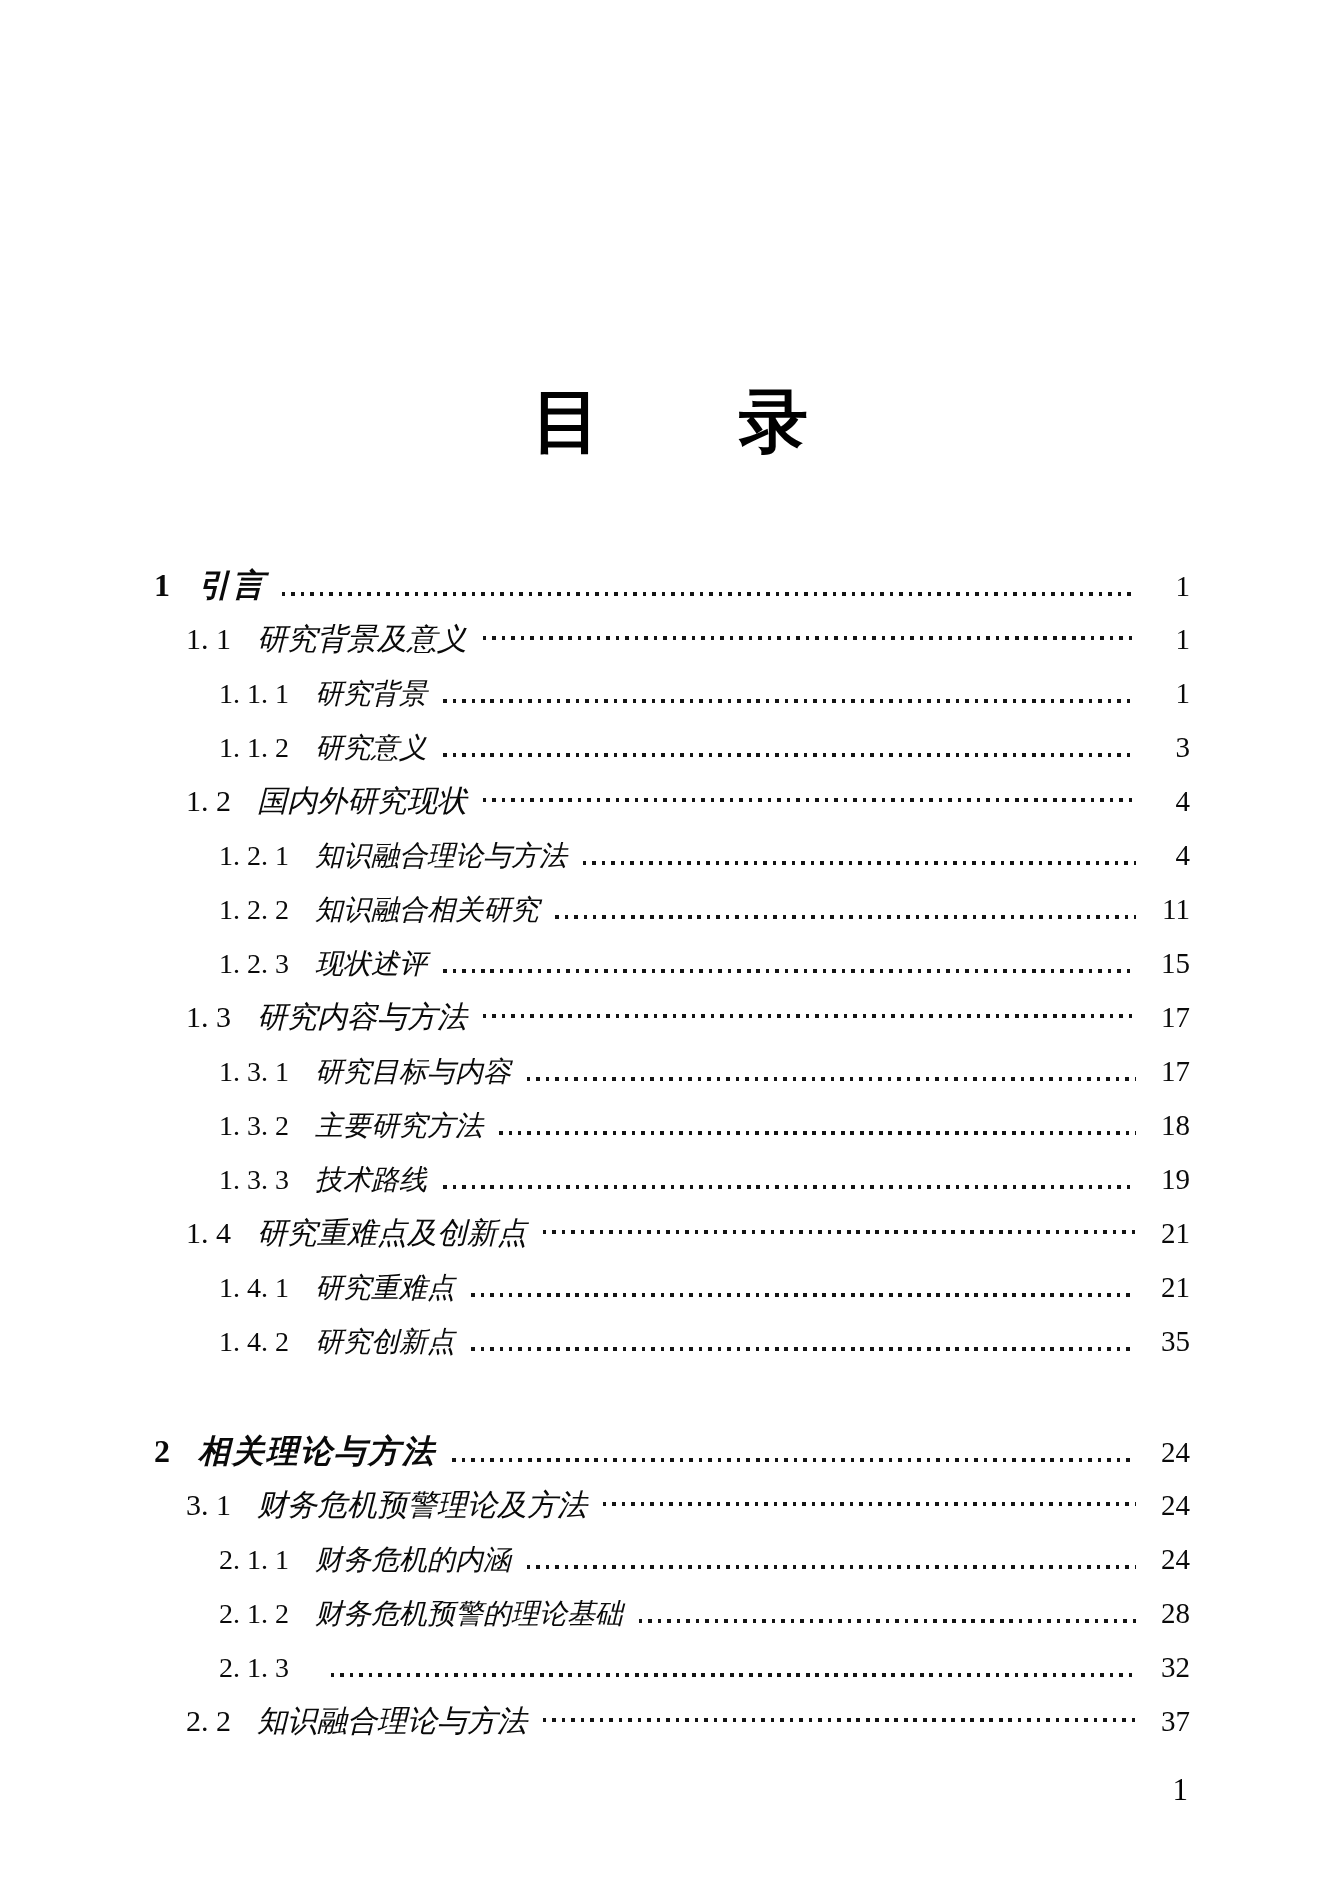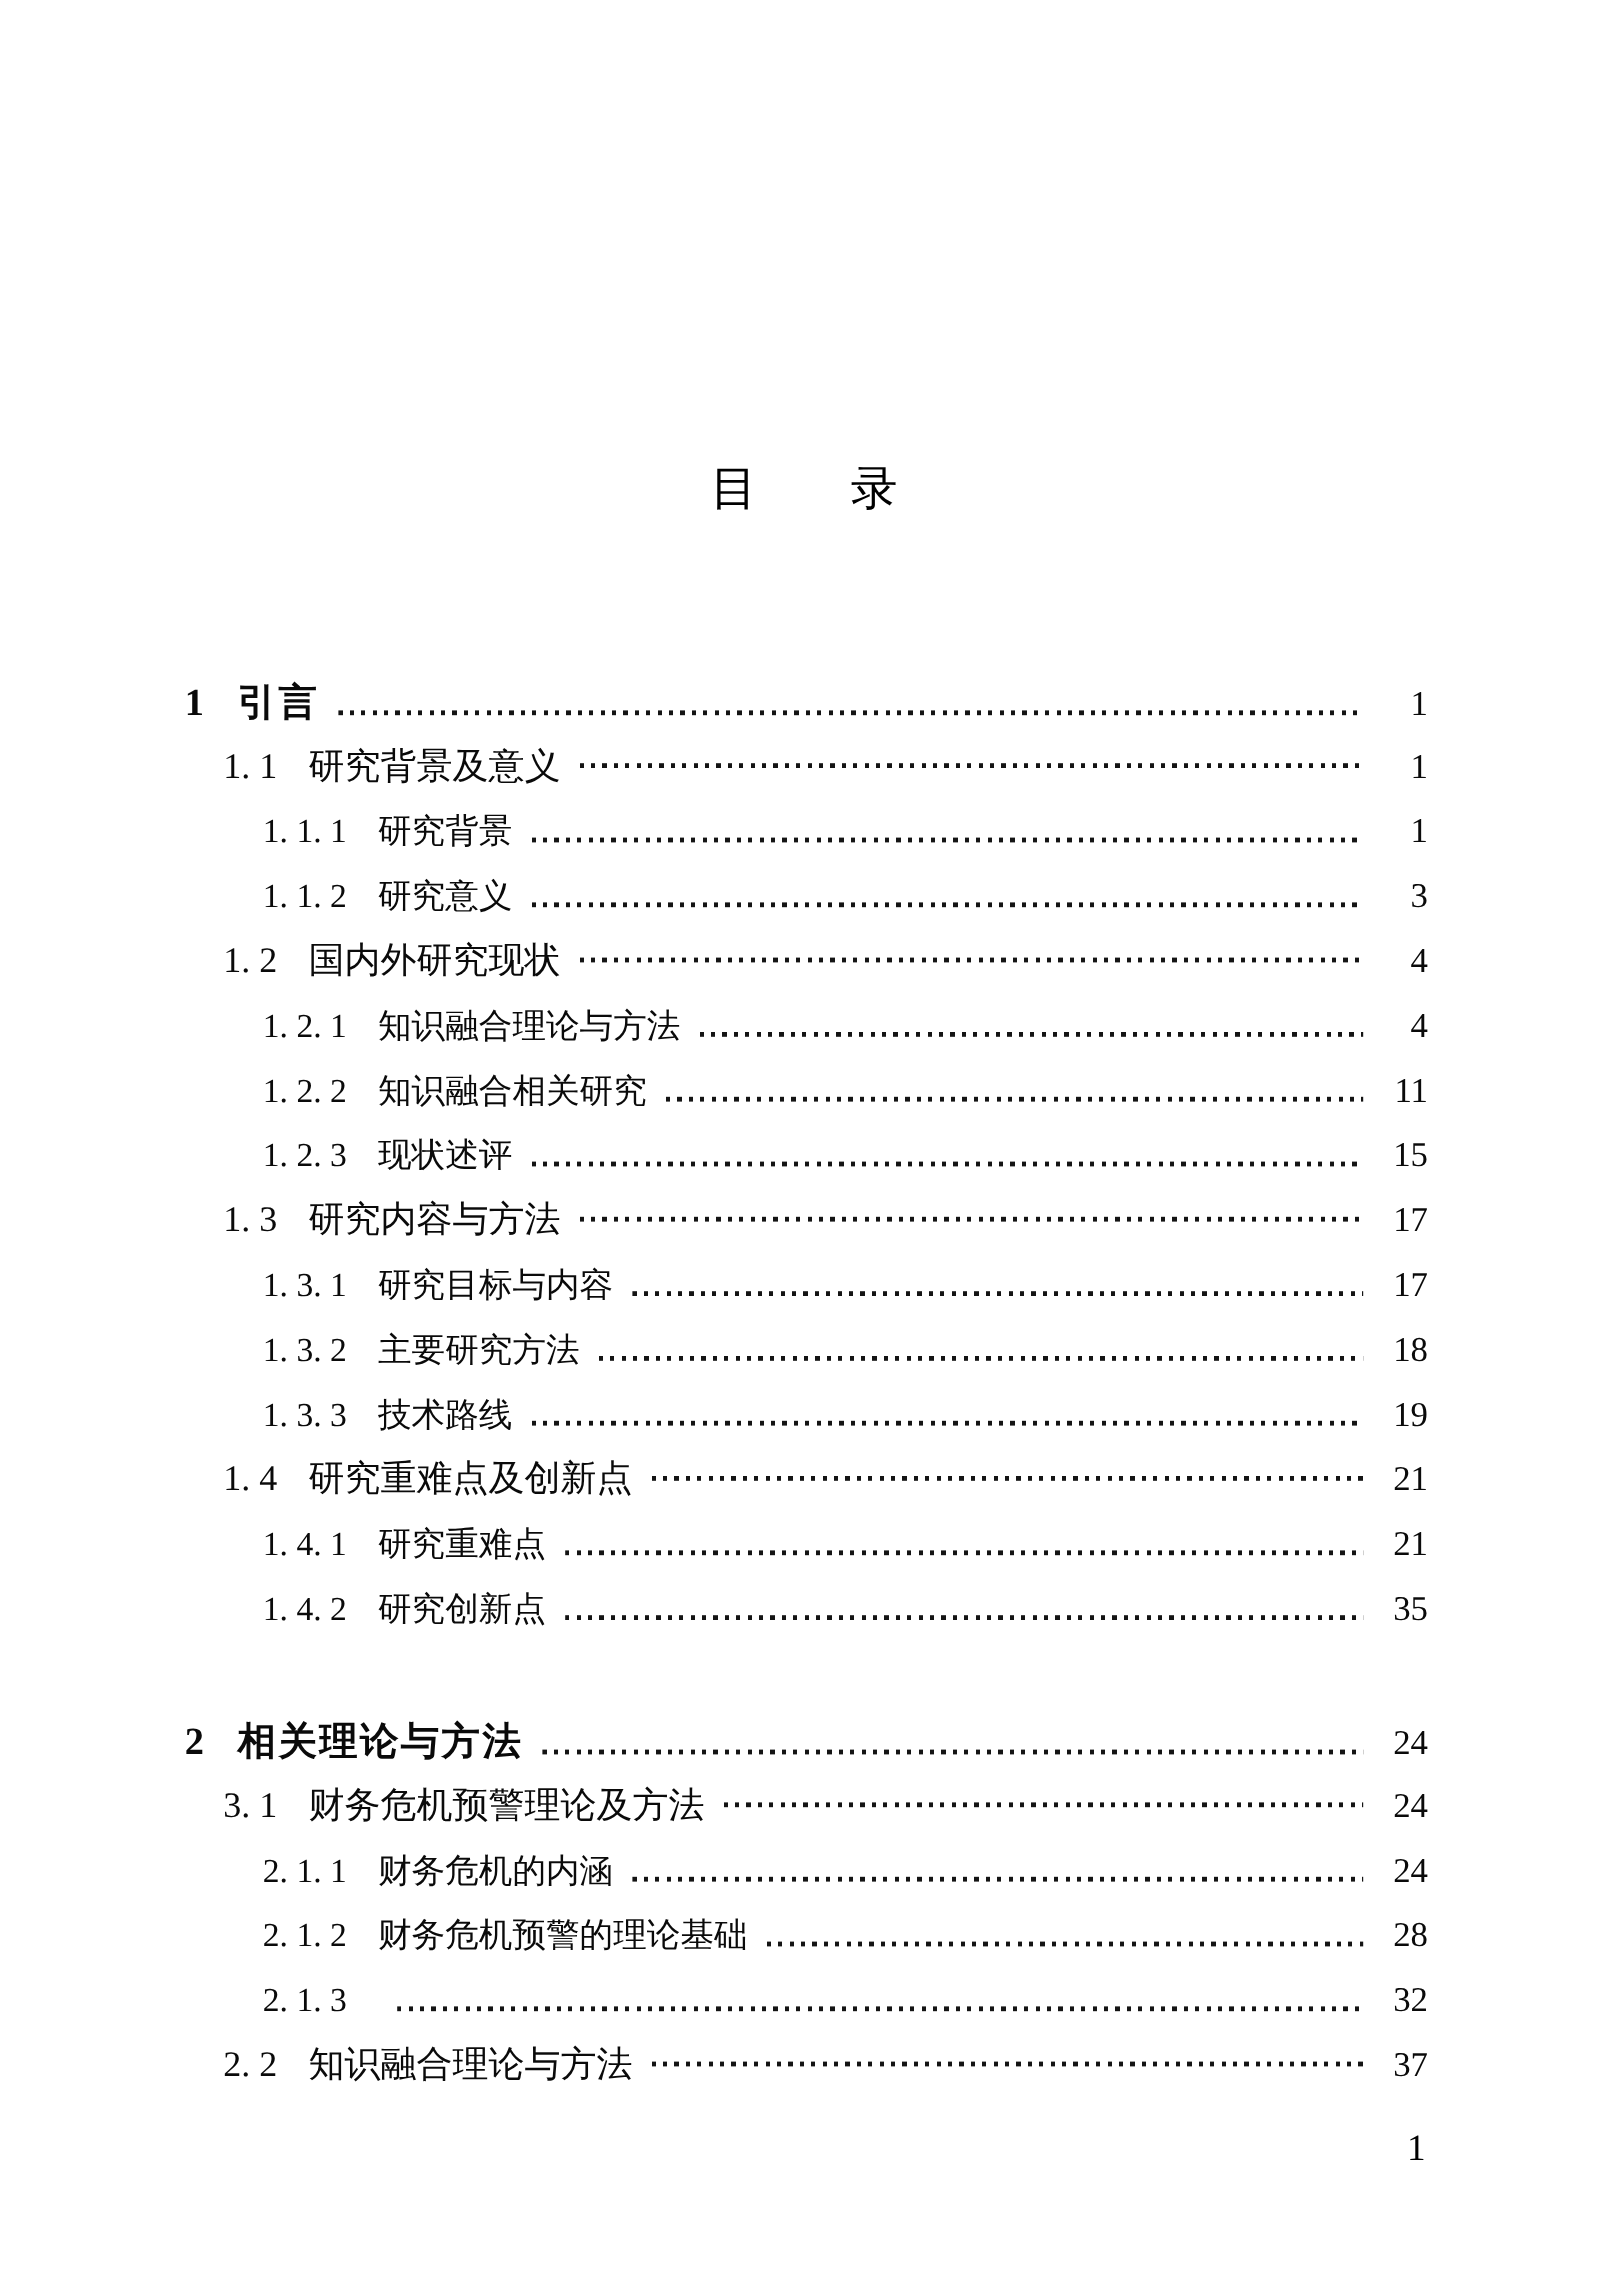--- a/index.html
+++ b/index.html
@@ -9,22 +9,22 @@
     position: relative;
     color: #0a0a0a;
     font-family: "Liberation Serif", serif;
     overflow: hidden;
   }
   .page-title {
     position: absolute;
     top: 388px; left: 0; width: 100%;
     margin: 0;
     text-align: center;
-    font-size: 39px;
-    font-weight: normal;
+    font-size: 69px;
+    font-weight: bold;
     line-height: 1;
     font-family: "Liberation Serif", serif;
     color: #000;
   }
   .toc {
     position: absolute;
     top: 558px; left: 154px;
     width: 1036px;
   }
   .toc-row {
@@ -43,21 +43,21 @@
 
   
   .lvl1 { font-size: 32px; font-weight: bold; }
   .lvl1 .entry-title { font-family: "Liberation Sans", sans-serif; letter-spacing: 2px; }
   .lvl1 .entry-num { font-family: "Liberation Serif", serif; }
   .lvl2 { font-size: 30px; font-weight: normal; }
   .lvl3 { font-size: 28px; font-weight: normal; }
 
   .entry-num { flex: none; margin-right: 26px; }
   .lvl1 .entry-num { margin-right: 28px; }
-  .entry-title { flex: none; }
+  .entry-title { flex: none; font-style: italic; }
 
   .dot-leader {
     flex: 1 1 auto;
     height: 4px;
     margin-left: 16px;
     margin-right: 12px;
     margin-bottom: 3px; 
     background-image: repeating-linear-gradient(
       to right,
       #141414 0px, #141414 3.5px,

